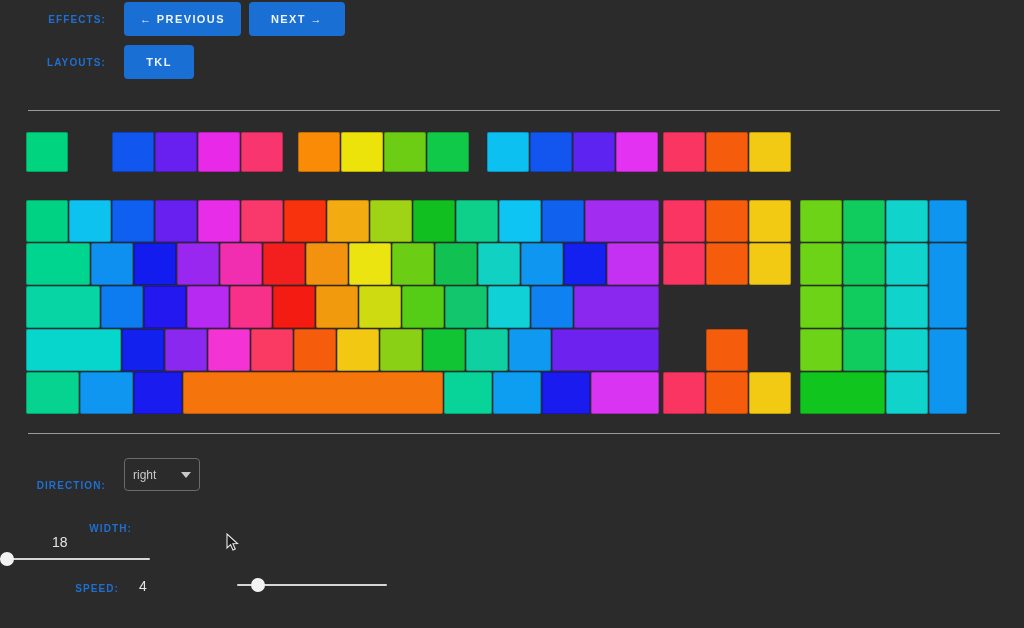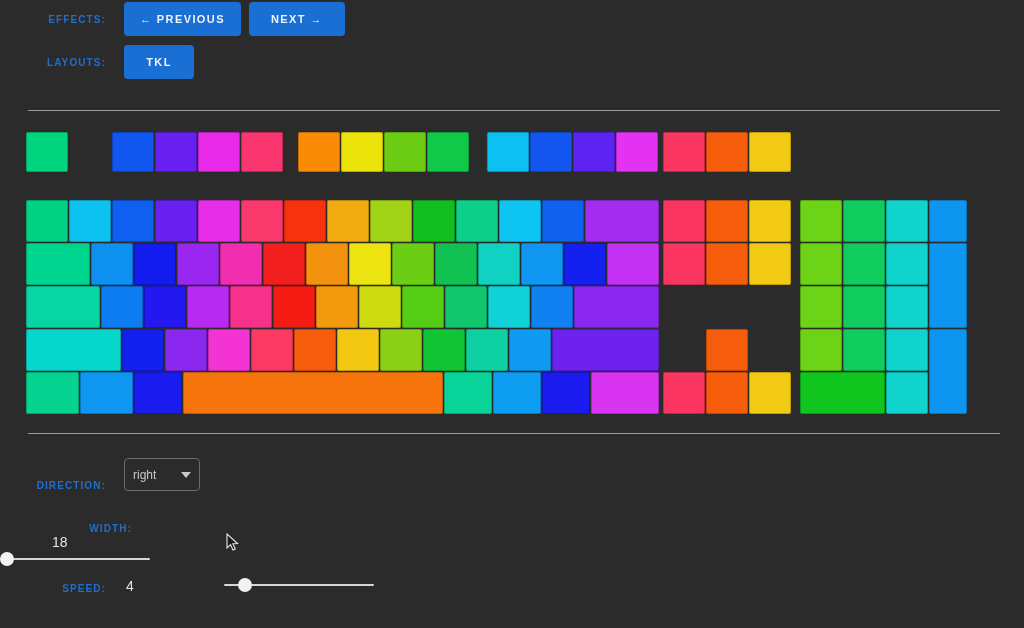--- a/index.html
+++ b/index.html
@@ -51,21 +51,21 @@
     border-radius: 2px;
     box-shadow: inset 0 0 0 1px rgba(0,0,0,0.22);
   }
   .key.fn { height: 40px; }
   .key.tall { height: 85px; }
 
   
   .opt-row { position: absolute; display: flex; align-items: flex-end; }
   #direction-row { left: 0; top: 458px; }
   #width-row { left: 0; top: 523px; flex-direction: column; }
-  #speed-row { left: 0; top: 576px; }
+  #speed-row { left: 0; top: 576px; padding-left: 13px; }
 
   .opt-label {
     width: 124px; text-align: right; padding-right: 18px;
     color: #1f6fd0; font-size: 10px; font-weight: bold;
     letter-spacing: 1.1px; text-transform: uppercase;
   }
   .select-box {
     width: 76px; height: 33px; border: 1px solid #6b6b6b;
     border-radius: 4px; background: #2b2b2b;
     display: flex; align-items: center; justify-content: space-between;

